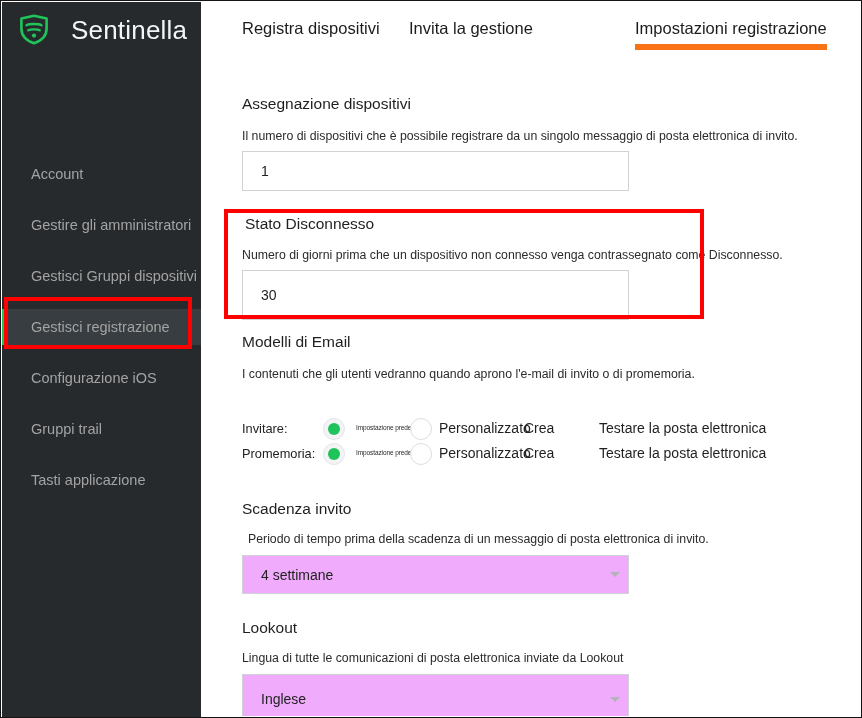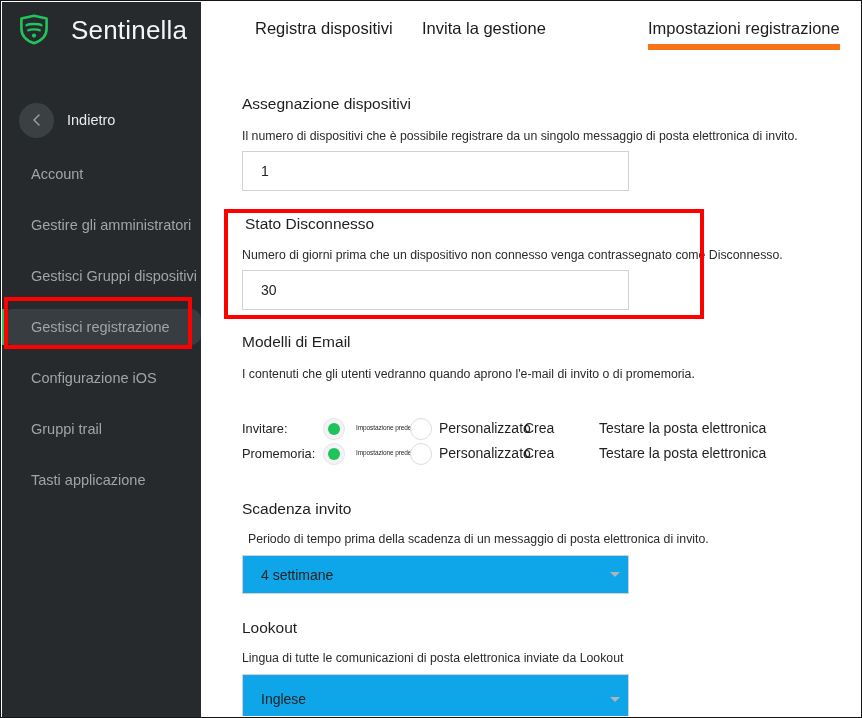--- a/index.html
+++ b/index.html
@@ -94,21 +94,20 @@
     box-sizing: border-box;
     cursor: pointer;
   }
   .nav-item .nav-label {
     color: #a3a3a3;
     font-size: 14.5px;
     white-space: nowrap;
   }
   .nav-item.active {
     background: #383d41;
-    border-radius: 10px;
   }
   .nav-item.active::before {
     content: "";
     position: absolute;
     left: 0;
     top: 0;
     bottom: 0;
     width: 3px;
     background: #1ec35a;
   }
@@ -123,21 +122,20 @@
     background: #ffffff;
     overflow: hidden;
   }
 
   #tabbar {
     position: absolute;
     left: 0;
     top: 0;
     right: 0;
     height: 50px;
-    margin-left: 13px;
   }
   .tab {
     position: absolute;
     top: 17px;
     font-size: 16.5px;
     color: #1c1c1c;
     white-space: nowrap;
     cursor: pointer;
     padding-bottom: 6px;
   }
@@ -169,21 +167,21 @@
     align-items: center;
     padding-left: 18px;
     font-size: 14px;
     color: #232323;
     cursor: text;
   }
   .select-field {
     position: absolute;
     box-sizing: border-box;
     border: 1px solid #cfd3d6;
-    background: #0ea5e9;
+    background: #f0abfc;
     display: flex;
     align-items: center;
     padding-left: 18px;
     padding-right: 8px;
     font-size: 14px;
     color: #232323;
     cursor: pointer;
   }
   .select-field .caret {
     margin-left: auto;
@@ -263,28 +261,20 @@
     <div id="brand">
       <svg class="brand-mark" viewBox="0 0 30 31">
         <path d="M2.4 4.6 L15 1.8 L27.6 4.6 L27.6 14.5 C27.6 22.2 21.6 27 15 29.2 C8.4 27 2.4 22.2 2.4 14.5 Z" fill="none" stroke="#21c45a" stroke-width="2.6" stroke-linejoin="round"></path>
         <path d="M7.5 11.2 C10 9.6 20 9.6 22.5 11.2" fill="none" stroke="#21c45a" stroke-width="2.4" stroke-linecap="round"></path>
         <path d="M9.3 16.3 C11.3 15.0 18.7 15.0 20.7 16.3" fill="none" stroke="#21c45a" stroke-width="2.4" stroke-linecap="round"></path>
         <circle cx="15" cy="21.6" r="2.1" fill="#21c45a"></circle>
       </svg>
       <span class="brand-text">Sentinella</span>
     </div>
 
-    <div id="back-row">
-      <span class="back-circle">
-        <svg width="16" height="16" viewBox="0 0 16 16">
-          <path d="M10 3 L5 8 L10 13" fill="none" stroke="#9ea3a7" stroke-width="1.4" stroke-linecap="round" stroke-linejoin="round"></path>
-        </svg>
-      </span>
-      <span class="back-label">Indietro</span>
-    </div>
 
     <div class="nav-list">
       <div class="nav-item">
         <span class="nav-label">Account</span>
       </div>
       <div class="nav-item">
         <span class="nav-label">Gestire gli amministratori</span>
       </div>
       <div class="nav-item">
         <span class="nav-label">Gestisci Gruppi dispositivi</span>
@@ -311,21 +301,21 @@
       <div class="tab t1">Invita la gestione</div>
       <div class="tab t2 active">Impostazioni registrazione</div>
     </div>
 
     <div class="section-title" style="left:41px; top:93px;">Assegnazione dispositivi</div>
     <div class="section-desc" style="left:41px; top:127px;">Il numero di dispositivi che è possibile registrare da un singolo messaggio di posta elettronica di invito.</div>
     <div class="text-field" style="left:41px; top:149px; width:387px; height:40px;">1</div>
 
     <div class="section-title" style="left:44px; top:213px;">Stato Disconnesso</div>
     <div class="section-desc" style="left:41px; top:246px;">Numero di giorni prima che un dispositivo non connesso venga contrassegnato come Disconnesso.</div>
-    <div class="text-field" style="left:41px; top:268px; width:387px; height:40px;">30</div>
+    <div class="text-field" style="left:41px; top:268px; width:387px; height:50px;">30</div>
 
     <div class="section-title" style="left:41px; top:331px;">Modelli di Email</div>
     <div class="section-desc" style="left:41px; top:365px;">I contenuti che gli utenti vedranno quando aprono l'e-mail di invito o di promemoria.</div>
 
     <div class="radio-row" style="top:398px; left:41px; width:580px;margin-top:17px;">
       <span class="row-label">Invitare:</span>
       <span class="radio-outer" style="left:81px; top:1px;">
         <span class="dot"></span>
       </span>
       <span class="radio-default-label" style="left:114px; top:7px;">Impostazione predefinita</span>

